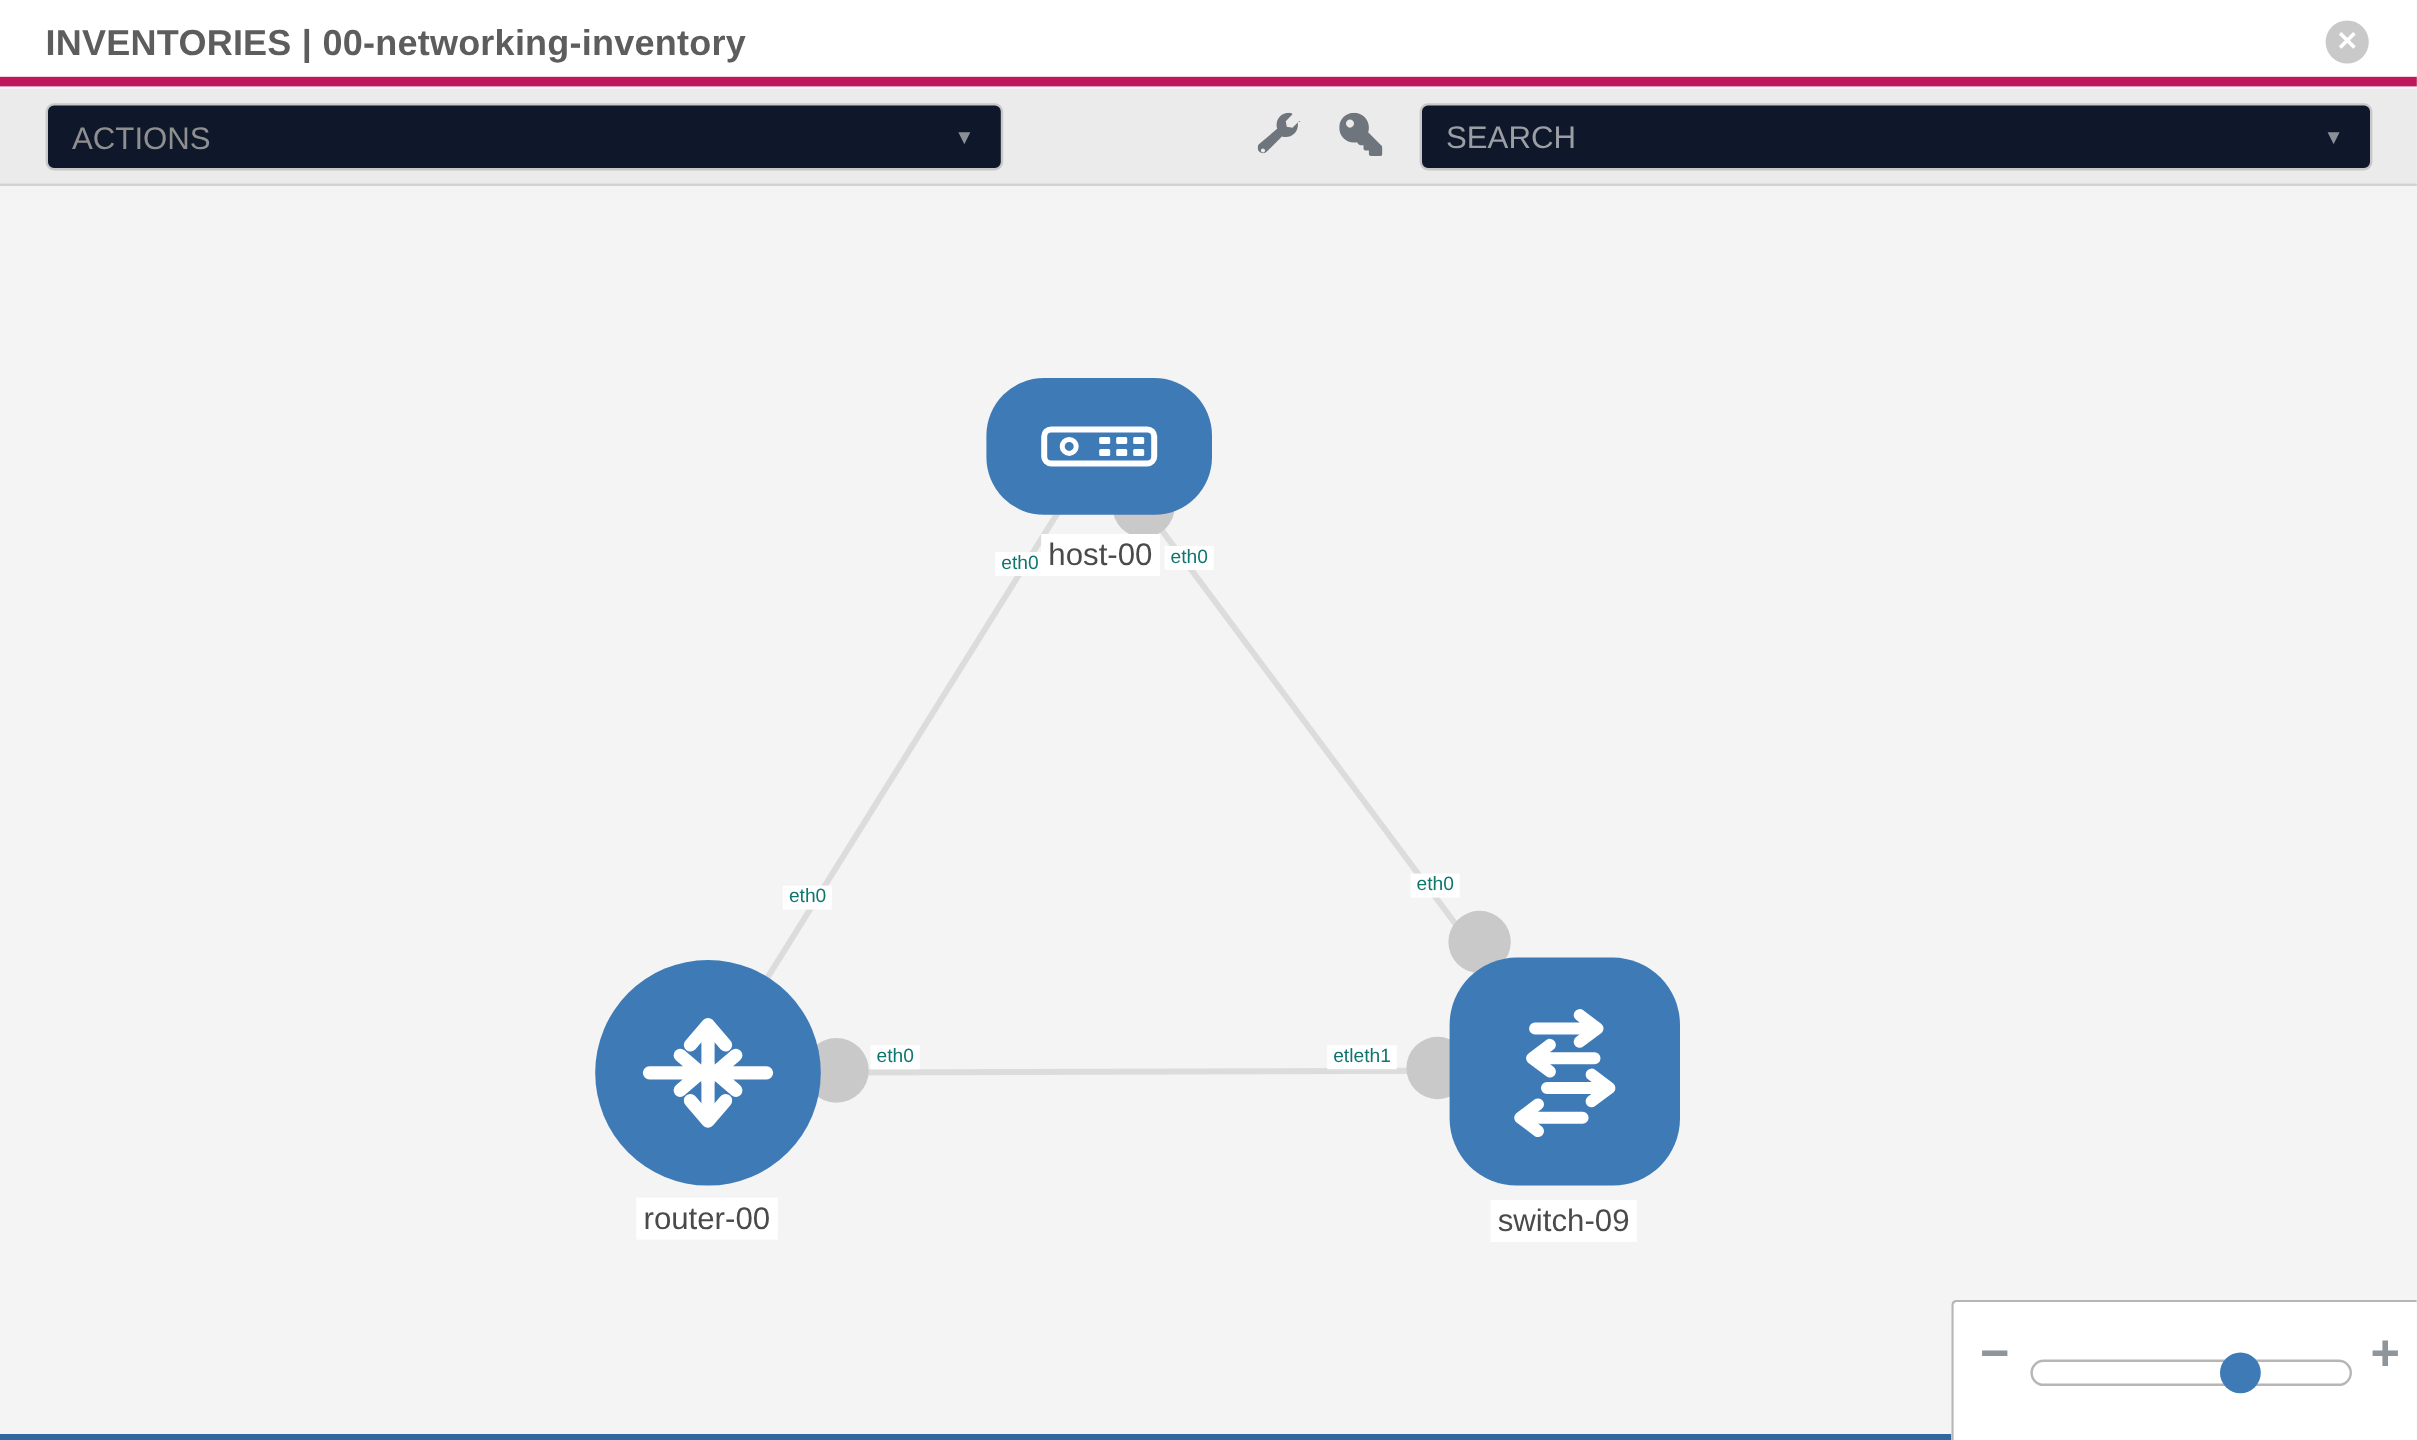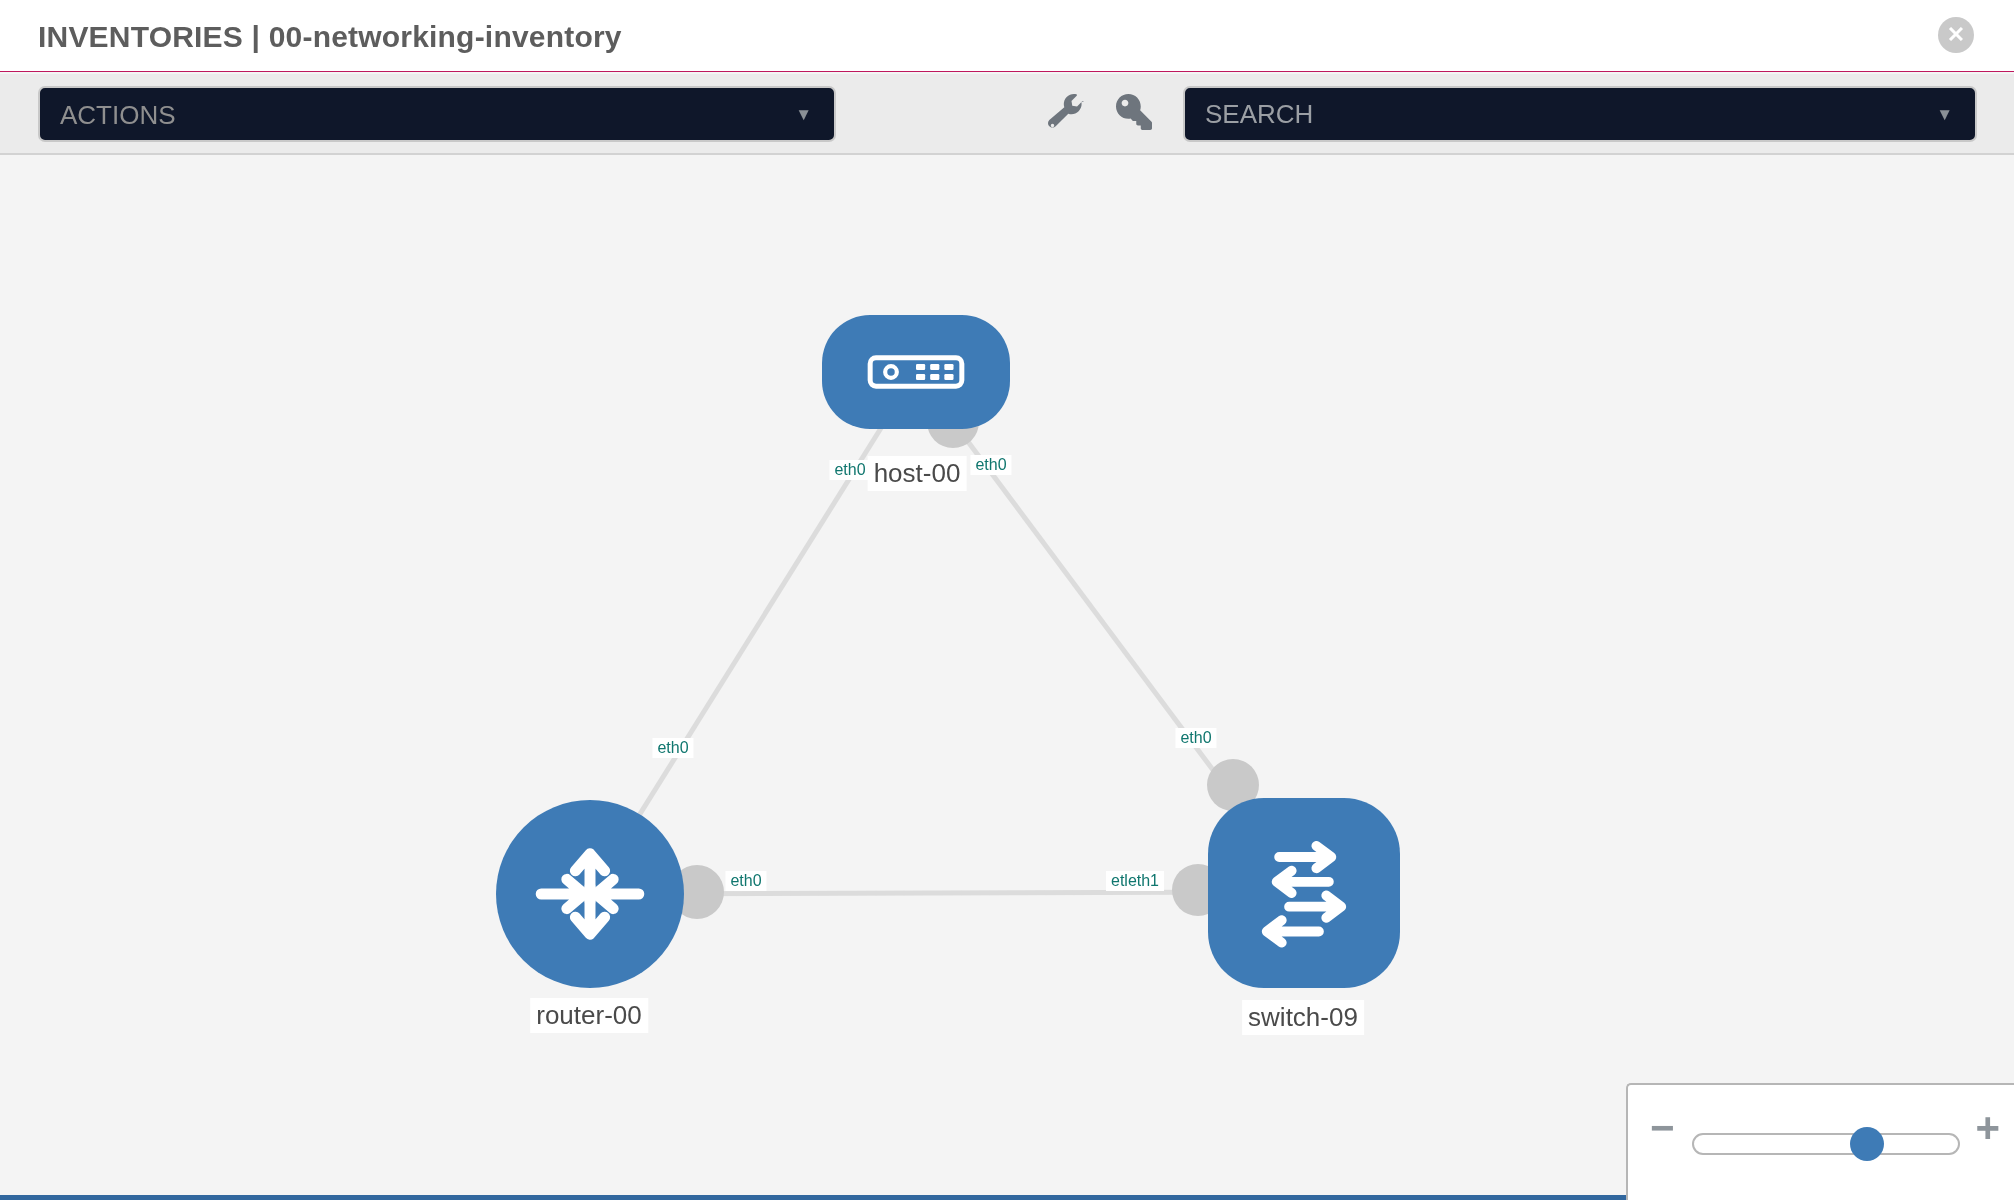--- a/index.html
+++ b/index.html
@@ -1,21 +1,21 @@
 <!DOCTYPE html>
 <html><head>
 <meta charset="utf-8">
 <style>
   * { margin:0; padding:0; box-sizing:border-box; }
   html,body { width:2014px; height:1200px; overflow:hidden;
               font-family:"Liberation Sans", sans-serif; background:#f4f4f4; }
 
   
   .header { position:absolute; left:0; top:0; width:2014px; height:72px;
-            background:#ffffff; border-bottom:1px solid #be185d; z-index:20; }
+            background:#ffffff; border-bottom:8px solid #be185d; z-index:20; }
   .header-title { position:absolute; left:38px; top:0; height:72px; line-height:74px;
                   font-size:30px; font-weight:bold; color:#5d5d5d; letter-spacing:0.2px; }
   .close-btn { position:absolute; right:40px; top:17px; width:36px; height:36px;
                border-radius:50%; background:#c9c9c9; color:#ffffff; text-align:center;
                line-height:36px; font-size:22px; font-weight:bold; cursor:pointer; }
 
   
   .toolbar { position:absolute; left:0; top:74px; width:2014px; height:81px;
              background:#ebebeb; border-bottom:2px solid #d2d2d2; z-index:19; }
   .select-box { position:absolute; top:12px; height:56px; background:#0f172a;
@@ -148,21 +148,21 @@
     </svg>
   </div>
 
   <div class="nlabel if-label" style="left:850px; top:303px;">eth0</div>
   <div class="nlabel if-label" style="left:991px; top:298px;">eth0</div>
   <div class="nlabel if-label" style="left:673px; top:581px;">eth0</div>
   <div class="nlabel if-label" style="left:1196px; top:571px;">eth0</div>
   <div class="nlabel if-label" style="left:746px; top:714px;">eth0</div>
   <div class="nlabel if-label" style="left:1135px; top:714px;">etleth1</div>
 
-  <div class="nlabel node-name" style="left:917px; top:299px;">host-00</div>
+  <div class="nlabel node-name" style="left:917px; top:288px;">host-00</div>
   <div class="nlabel node-name" style="left:589px; top:841px;">router-00</div>
   <div class="nlabel node-name" style="left:1303px; top:843px;">switch-09</div>
 </div>
 
 <div class="zoom-panel">
   <div class="zoom-minus">−</div>
   <div class="zoom-track">
     <div class="zoom-thumb"></div>
   </div>
   <div class="zoom-plus">+</div>

